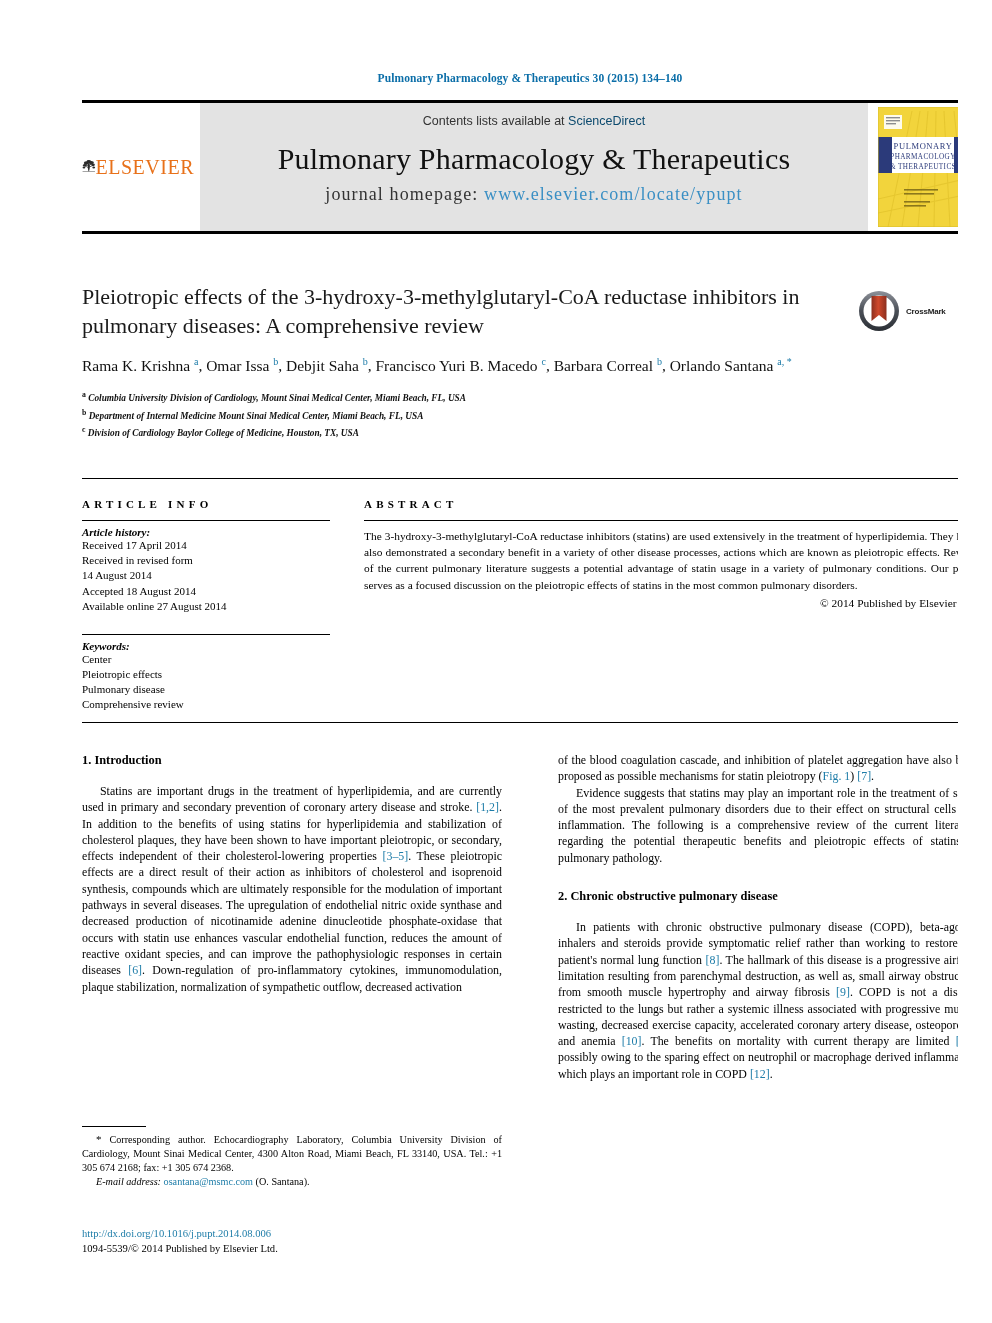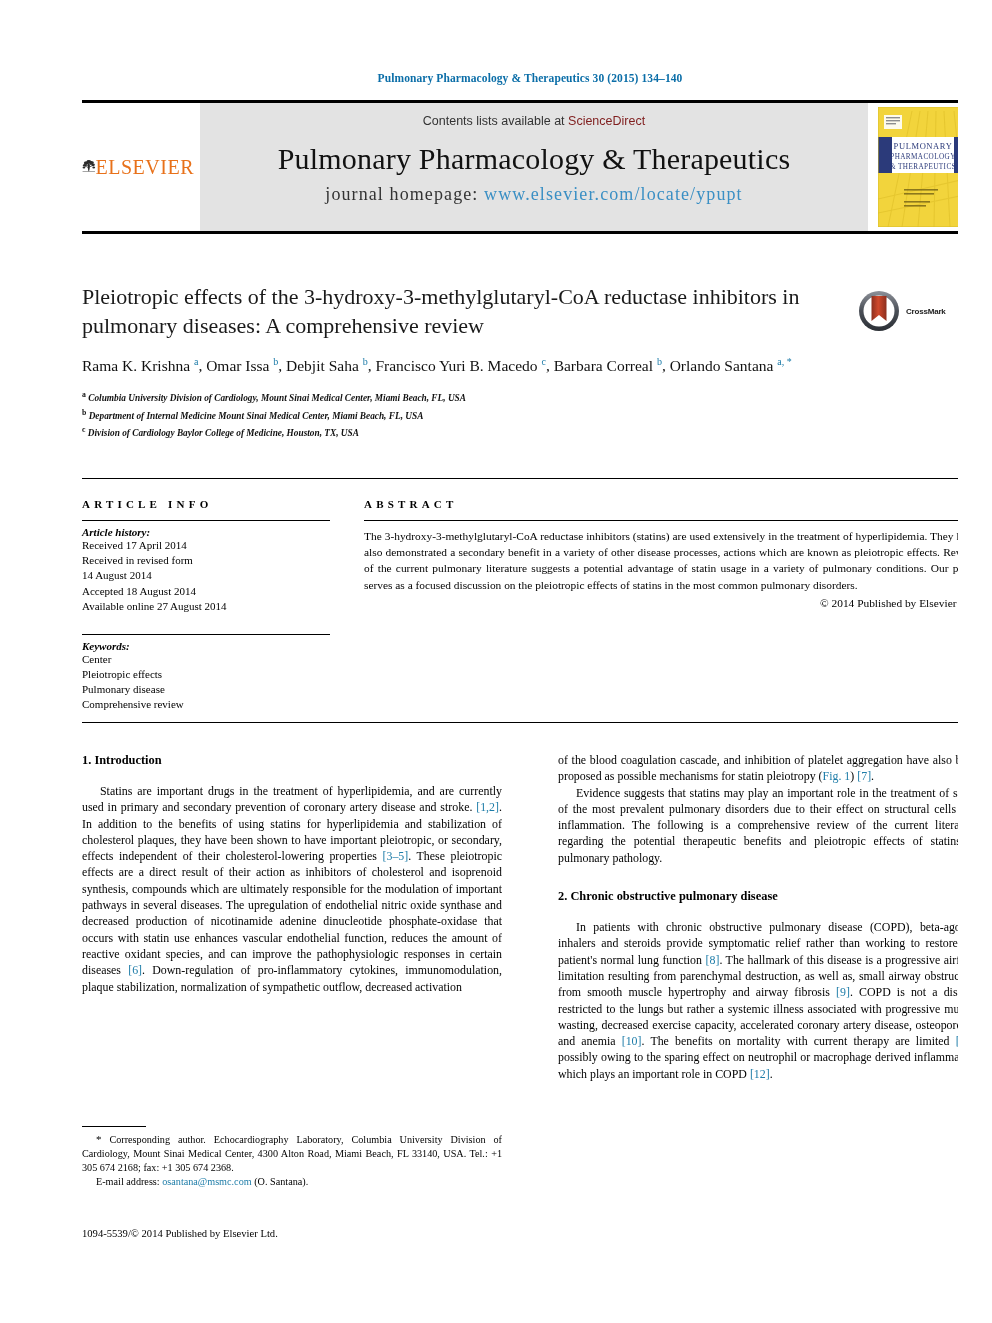--- a/index.html
+++ b/index.html
@@ -77,21 +77,21 @@
     align-items: center;
     margin-left: 6px;
     margin-right: 6px;
   }
   .contents-line {
     font-family: "Liberation Sans", sans-serif;
     font-size: 12.5px;
     color: #333;
     margin-top: 4px;
   }
-  .contents-line .sd { color: #7f1d1d; }
+  .contents-line .sd { color: #0c4a6e; }
   .journal-title {
     font-family: "Liberation Serif", serif;
     font-size: 30px;
     color: #111;
     margin: 14px 0 8px 0;
     letter-spacing: 0.2px;
   }
   .homepage-line {
     font-family: Liberation Serif, serif;
     font-size: 18px;
@@ -243,21 +243,21 @@
     line-height: 1.38;
     text-align: justify;
   }
   .footnote-rule {
     border-top: 1.2px solid #000;
     width: 64px;
     margin: 0 0 5px 0;
   }
   .footnote p { margin: 0; }
   .footnote .indent { text-indent: 14px; }
-  .email-italic { }
+  .email-italic { font-style: italic; }
   .link { color: #1d7ca8; }
 
   .doi-block {
     position: absolute;
     left: 48px;
     top: 1226px;
     width: 420px;
     font-size: 10.6px;
     line-height: 1.45;
   }
@@ -416,16 +416,17 @@
     <p>In patients with chronic obstructive pulmonary disease (COPD), beta-agonist inhalers and steroids provide symptomatic relief rather than working to restore the patient's normal lung function <span class="ref">[8]</span>. The hallmark of this disease is a progressive airflow limitation resulting from parenchymal destruction, as well as, small airway obstruction from smooth muscle hypertrophy and airway fibrosis <span class="ref">[9]</span>. COPD is not a disease restricted to the lungs but rather a systemic illness associated with progressive muscle wasting, decreased exercise capacity, accelerated coronary artery disease, osteoporosis, and anemia <span class="ref">[10]</span>. The benefits on mortality with current therapy are limited <span class="ref">[11]</span>, possibly owing to the sparing effect on neutrophil or macrophage derived inflammation which plays an important role in COPD <span class="ref">[12]</span>.</p>
   </div>
 
   <div class="footnote">
     <div class="footnote-rule"></div>
     <p class="indent"><span style="font-size:11px">*</span> Corresponding author. Echocardiography Laboratory, Columbia University Division of Cardiology, Mount Sinai Medical Center, 4300 Alton Road, Miami Beach, FL 33140, USA. Tel.: +1 305 674 2168; fax: +1 305 674 2368.</p>
     <p class="indent"><span class="email-italic">E-mail address:</span> <span class="link">osantana@msmc.com</span> (O. Santana).</p>
   </div>
 
   <div class="doi-block">
+    <div class="doi">http://dx.doi.org/10.1016/j.pupt.2014.08.006</div>
     <div>1094-5539/© 2014 Published by Elsevier Ltd.</div>
   </div>
 
 </div>
 
 </body></html>

